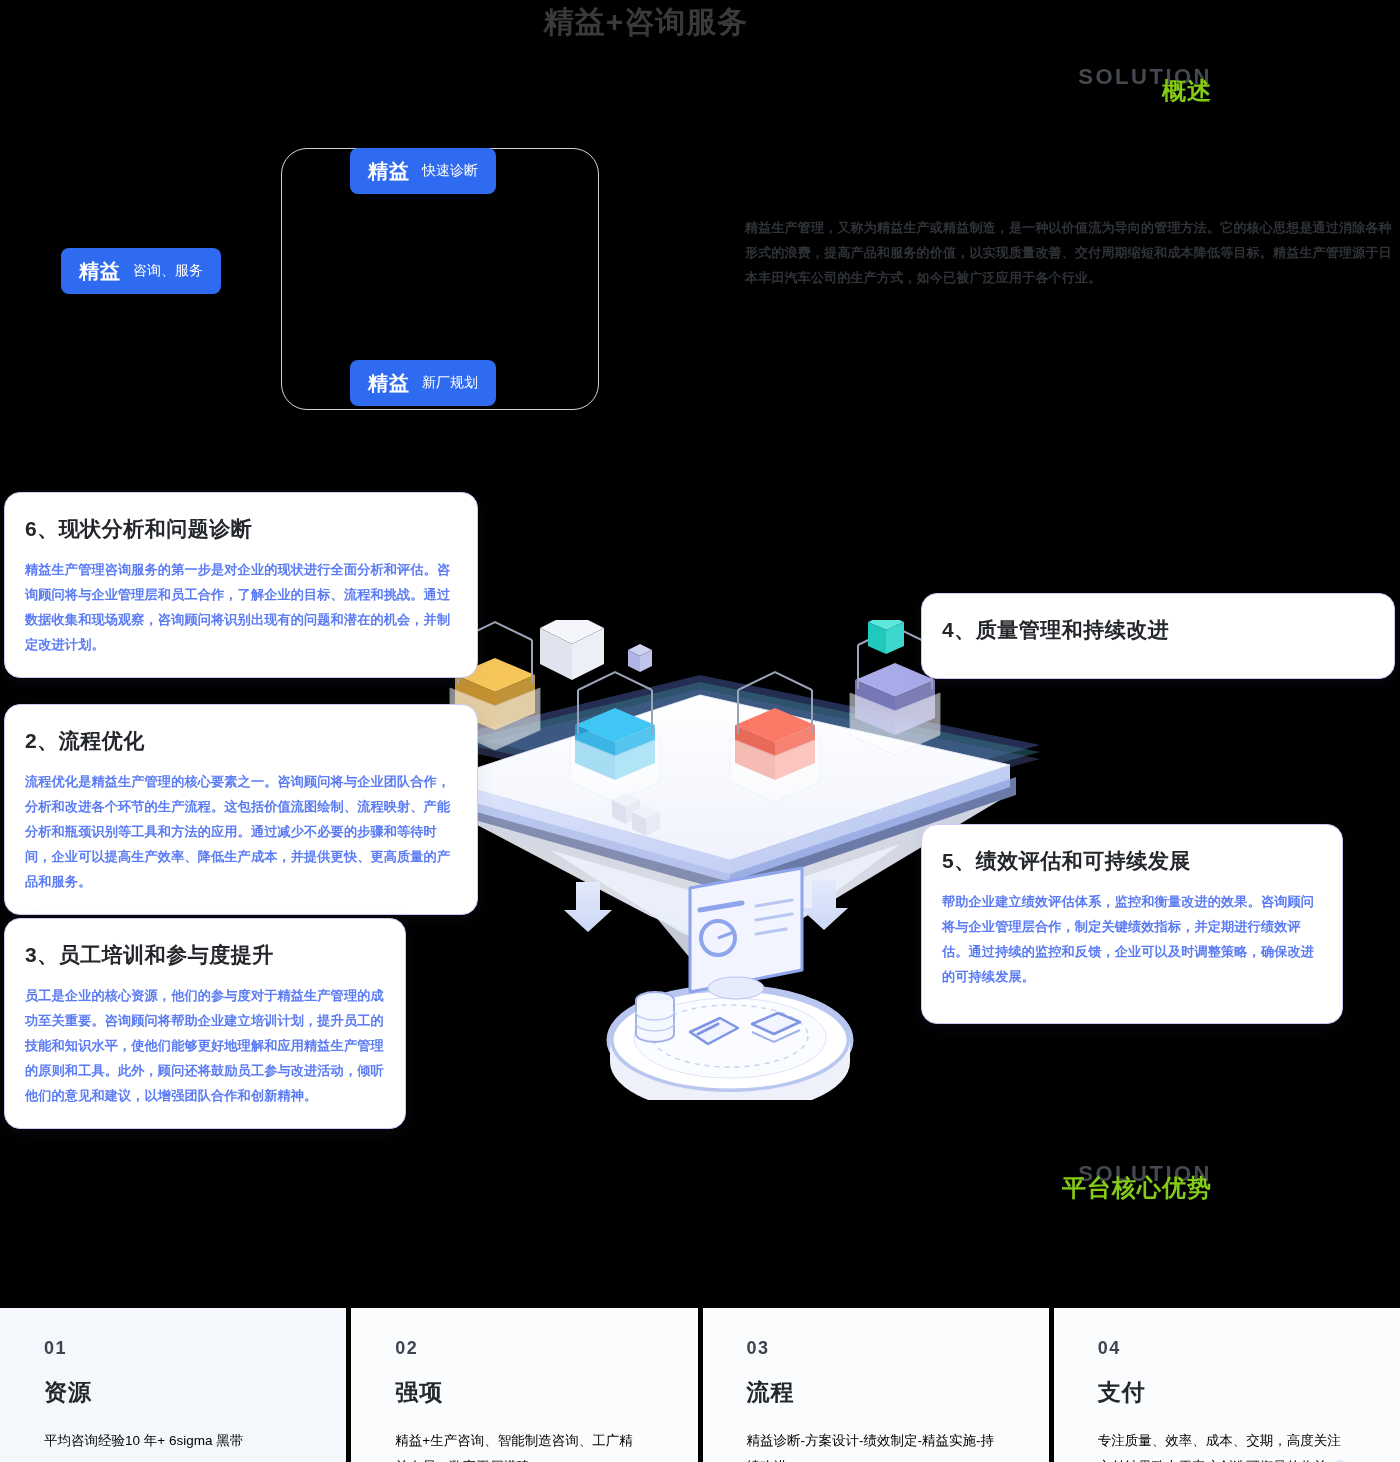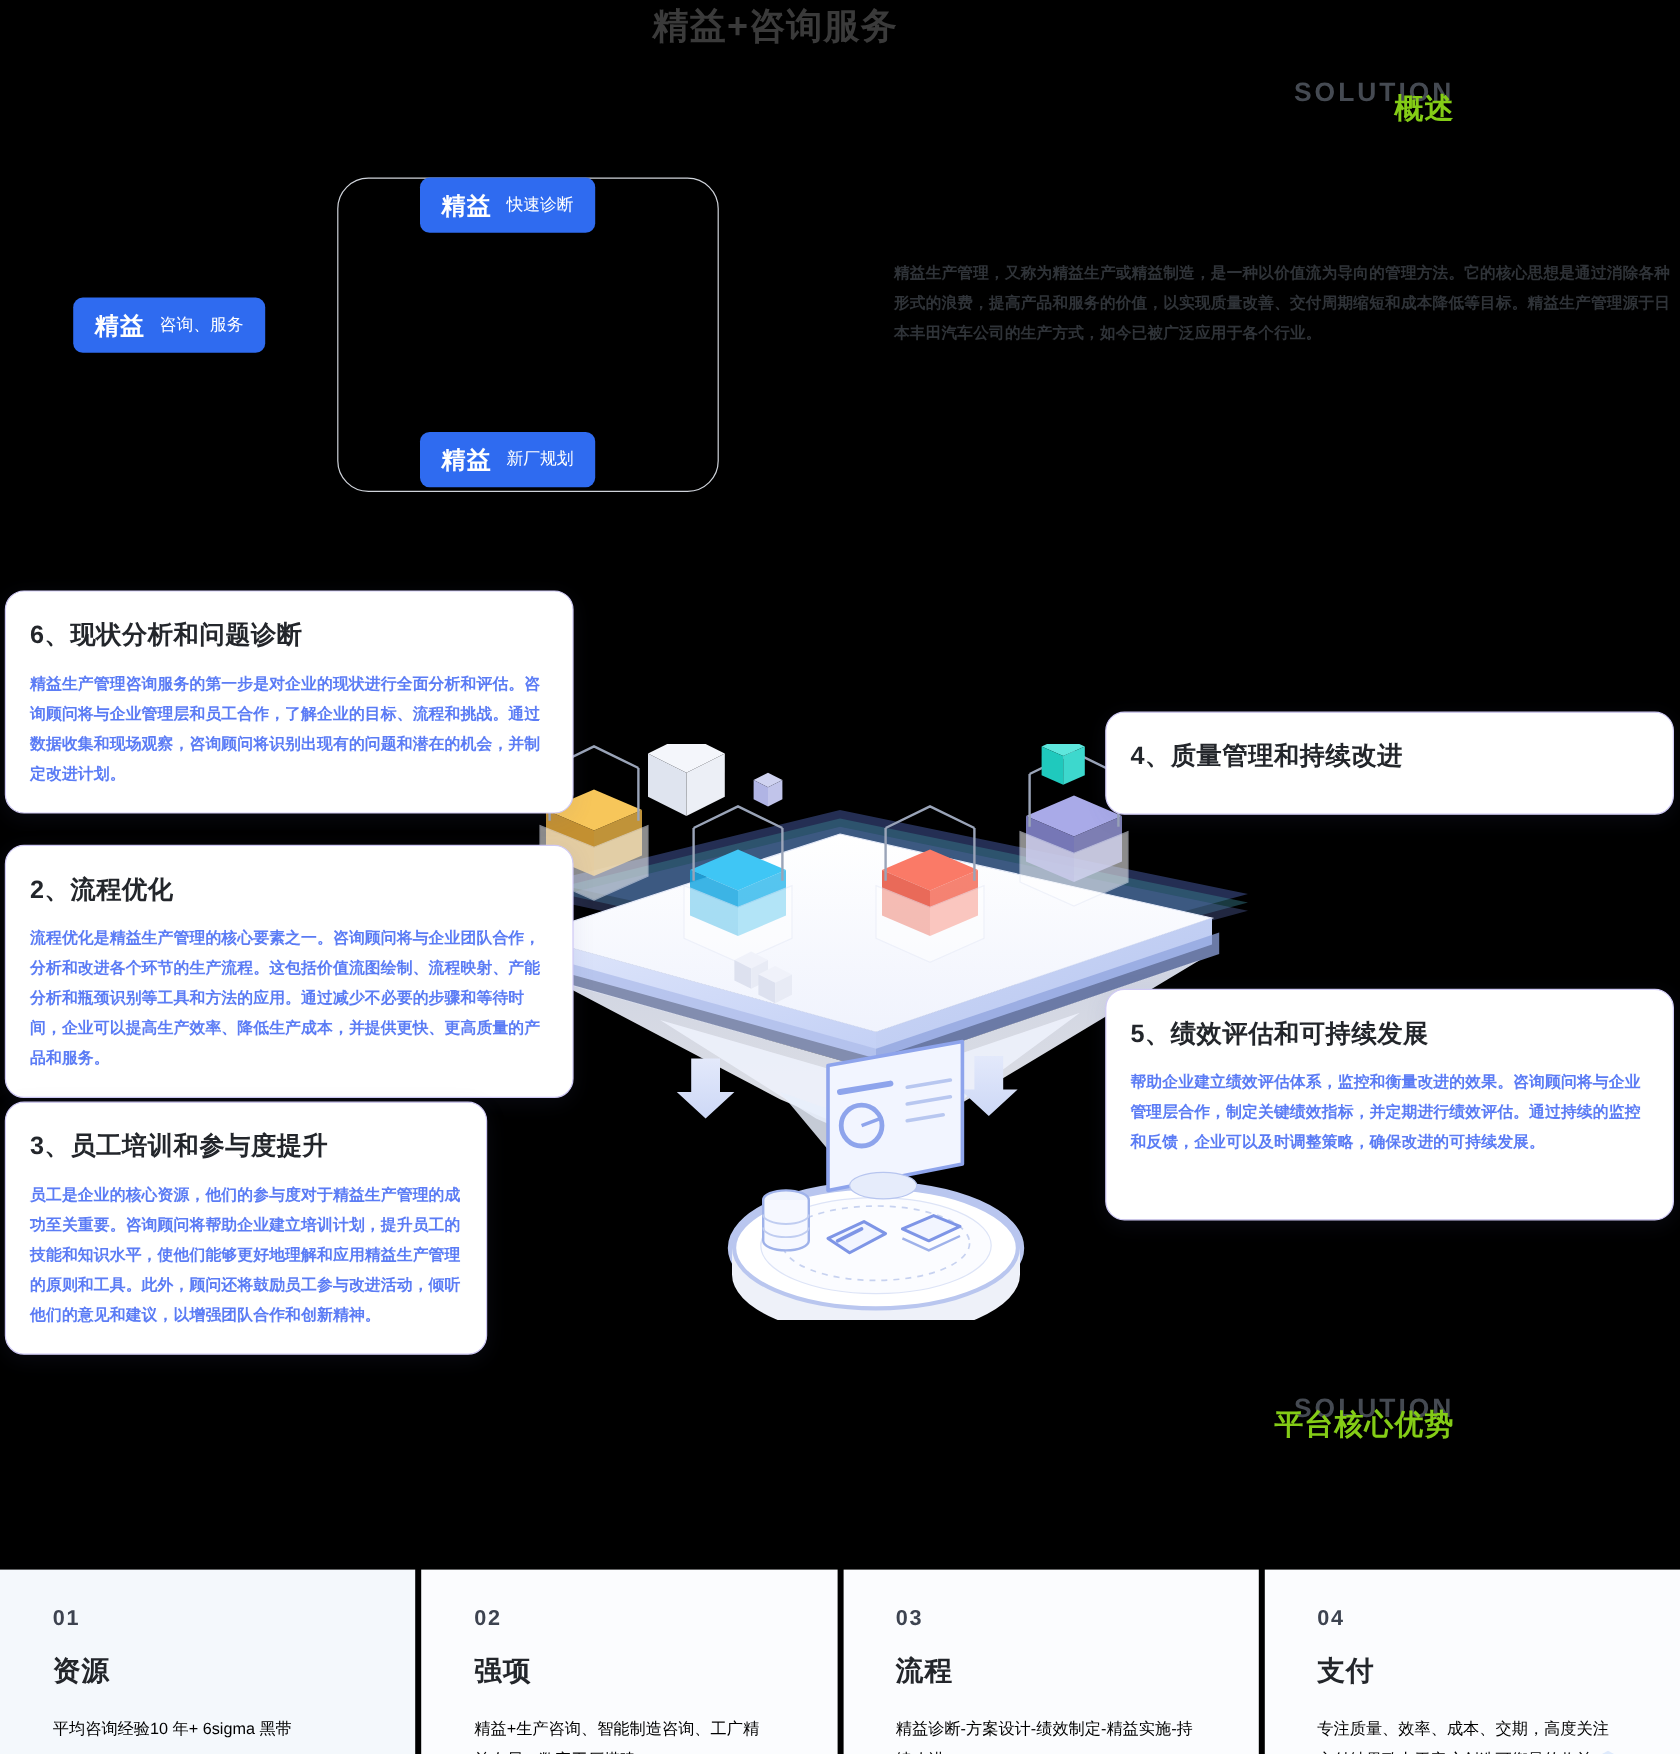--- a/index.html
+++ b/index.html
@@ -302,21 +302,21 @@
 
   <div class="info-card" style="left:4px; top:918px; width:402px;">
     <h3>3、员工培训和参与度提升</h3>
     <p>员工是企业的核心资源，他们的参与度对于精益生产管理的成功至关重要。咨询顾问将帮助企业建立培训计划，提升员工的技能和知识水平，使他们能够更好地理解和应用精益生产管理的原则和工具。此外，顾问还将鼓励员工参与改进活动，倾听他们的意见和建议，以增强团队合作和创新精神。</p>
   </div>
 
   <div class="info-card" style="left:921px; top:593px; width:474px;">
     <h3>4、质量管理和持续改进</h3>
   </div>
 
-  <div class="info-card" style="left:921px; top:824px; width:474px; padding-bottom:52px;">
+  <div class="info-card" style="left:921px; top:824px; width:422px; padding-bottom:34px;">
     <h3>5、绩效评估和可持续发展</h3>
     <p>帮助企业建立绩效评估体系，监控和衡量改进的效果。咨询顾问将与企业管理层合作，制定关键绩效指标，并定期进行绩效评估。通过持续的监控和反馈，企业可以及时调整策略，确保改进的可持续发展。</p>
   </div>
 
   <div class="section-head" style="top:1163px;">
     <span class="en">SOLUTION</span>
     <span class="cn">平台核心优势</span>
   </div>
 
   <div class="adv-row">

